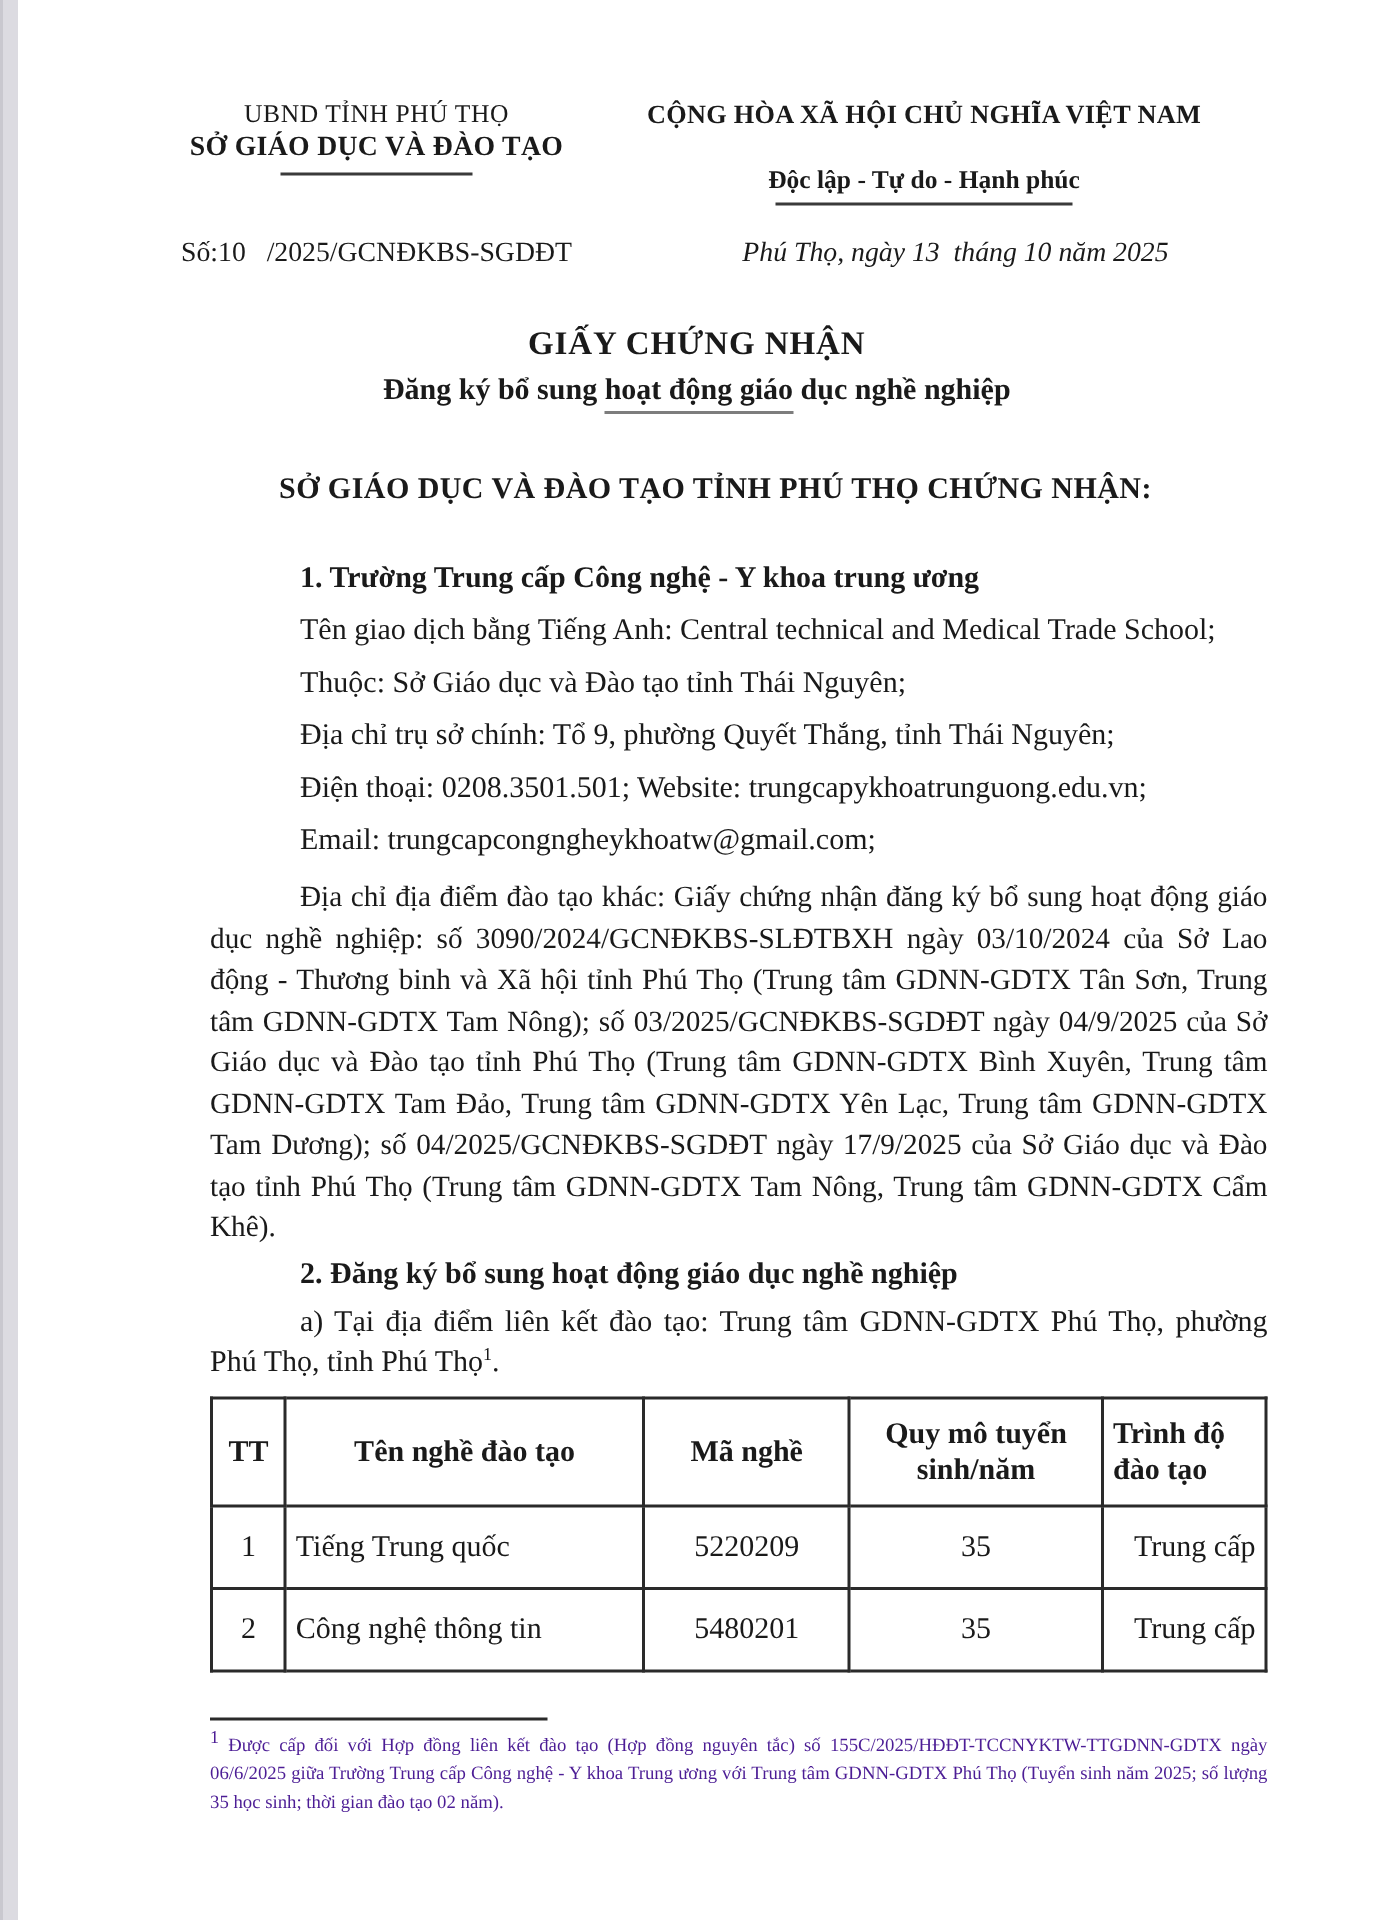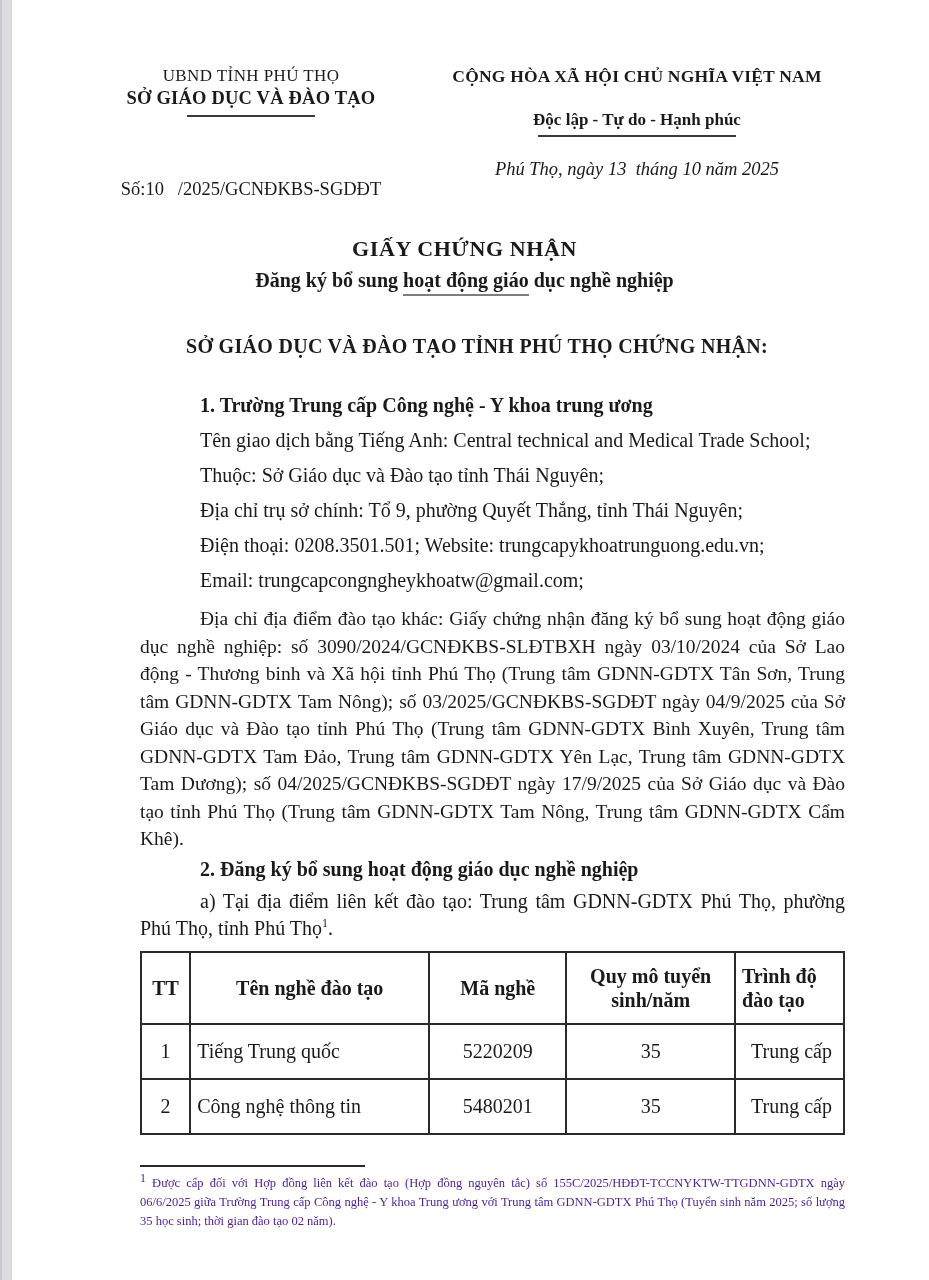--- a/index.html
+++ b/index.html
@@ -22,21 +22,20 @@
     position: absolute;
     left: 0; top: 0;
     width: 10px; height: 100%;
     background: #dcdbe1;
     border-left: 2px solid #c9c8cf;
   }
 
   
   .header-row {
     display: flex;
-    justify-content: space-between;
     padding: 66px 80px 0 98px;
   }
   .header-left {
     width: 306px;
     text-align: center;
   }
   .header-right {
     width: 424px;
     text-align: center;
   }
@@ -74,21 +73,20 @@
   .subhead-row {
     display: flex;
     justify-content: space-between;
     padding: 22px 80px 0 98px;
   }
   .doc-number {
     width: 306px;
     font-size: 18.5px;
     text-align: center;
     white-space: pre;
-    margin-top: 20px;
   }
   .place-date {
     width: 424px;
     font-size: 18.5px;
     font-style: italic;
     text-align: center;
     white-space: pre;
   }
 
   
@@ -183,21 +181,21 @@
     text-align: left;
   }
   table.programs td {
     padding: 15px 6px;
     text-align: center;
   }
   table.programs td.td-ten {
     text-align: left;
   }
   table.programs td.td-trinh-do {
-    text-align: center;
+    text-align: right;
     padding-left: 10px;
   }
 
   
   .footnote {
     margin: 30px 84px 0 140px;
   }
   .footnote-rule {
     width: 225px;
     height: 2px;

